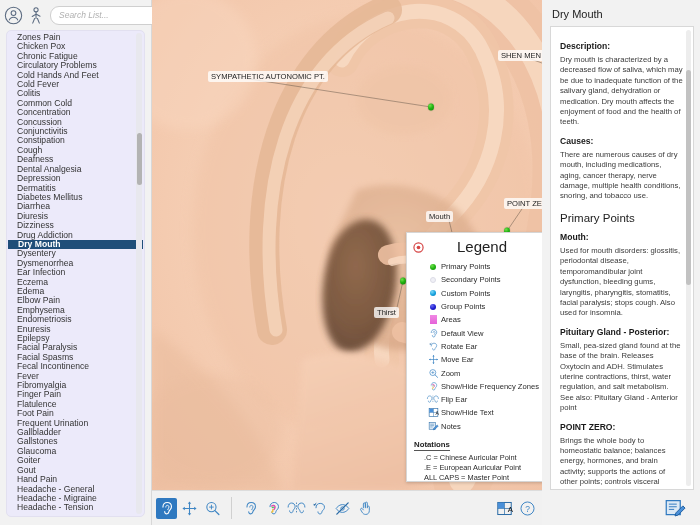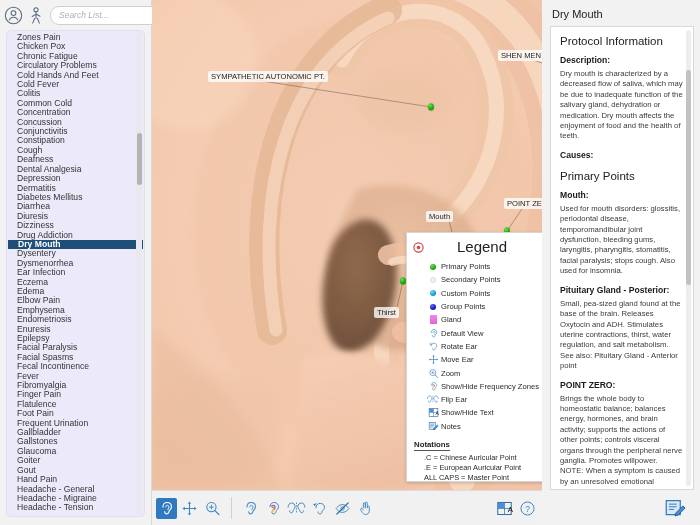--- a/index.html
+++ b/index.html
@@ -324,21 +324,21 @@
         <div class="leg-row">
           <span class="leg-ico">
             <span class="dot" style="background:radial-gradient(circle at 35% 30%,#6a6aef,#1b1bd1 55%,#10108f)"></span>
           </span>
           <span class="leg-txt">Group Points</span>
         </div>
         <div class="leg-row">
           <span class="leg-ico">
             <span class="sq" style="background:linear-gradient(#f088e4,#e562d8)"></span>
           </span>
-          <span class="leg-txt">Gland</span>
+          <span class="leg-txt">Areas</span>
         </div>
         <div class="leg-row">
           <span class="leg-ico">
             <svg viewBox="0 0 24 24" width="11" height="11">
               <path d="M7 10c0-4 2.5-6.5 6-6.5S19 6 19 9.5c0 3-2 4-3 5.5s-.5 4-3 4.5-3.5-1.5-3.5-3" fill="none" stroke="#3f86c4" stroke-width="1.5" stroke-linecap="round"></path>
               <path d="M11 10c0-1.6 1-2.5 2.3-2.5S15.5 8.6 15.5 10c0 1.6-1.5 2.2-1.8 3.6" fill="none" stroke="#3f86c4" stroke-width="1.3" stroke-linecap="round"></path>
             </svg>
           </span>
           <span class="leg-txt">Default View</span>
         </div>
@@ -418,25 +418,25 @@
     <div id="notations-list">
         <div class="note-line">.C = Chinese Auricular Point</div>
         <div class="note-line">.E = European Auricular Point</div>
         <div class="note-line">ALL CAPS = Master Point</div>
       </div>
   </div>
 
   <div id="right">
     <div id="right-title">Dry Mouth</div>
     <div id="right-card">
-      <h2>Protocol Information</h2>
       <div id="right-body">
           <h3>Description:</h3>
           <p>Dry mouth is characterized by a decreased flow of saliva, which may be due to inadequate function of the salivary gland, dehydration or medication. Dry mouth affects the enjoyment of food and the health of teeth.</p>
           <h3>Causes:</h3>
+          <p>There are numerous causes of dry mouth, including medications, aging, cancer therapy, nerve damage, multiple health conditions, snoring, and tobacco use.</p>
           <h2 style="margin-top: 10px;">Primary Points</h2>
           <h3>Mouth:</h3>
           <p>Used for mouth disorders: glossitis, periodontal disease, temporomandibular joint dysfunction, bleeding gums, laryngitis, pharyngitis, stomatitis, facial paralysis; stops cough. Also used for insomnia.</p>
           <h3>Pituitary Gland - Posterior:</h3>
           <p>Small, pea-sized gland found at the base of the brain. Releases Oxytocin and ADH. Stimulates uterine contractions, thirst, water regulation, and salt metabolism. See also: Pituitary Gland - Anterior point</p>
           <h3>POINT ZERO:</h3>
           <p>Brings the whole body to homeostatic balance; balances energy, hormones, and brain activity; supports the actions of other points; controls visceral organs through the peripheral nerve ganglia. Promotes willpower.  NOTE: When a symptom is caused by an unresolved emotional condition, stimulating Point Zero can bring balance to the unresolved emotional resistance.</p>
         </div>
       <div id="right-sb">
         <div id="right-sb-thumb"></div>

